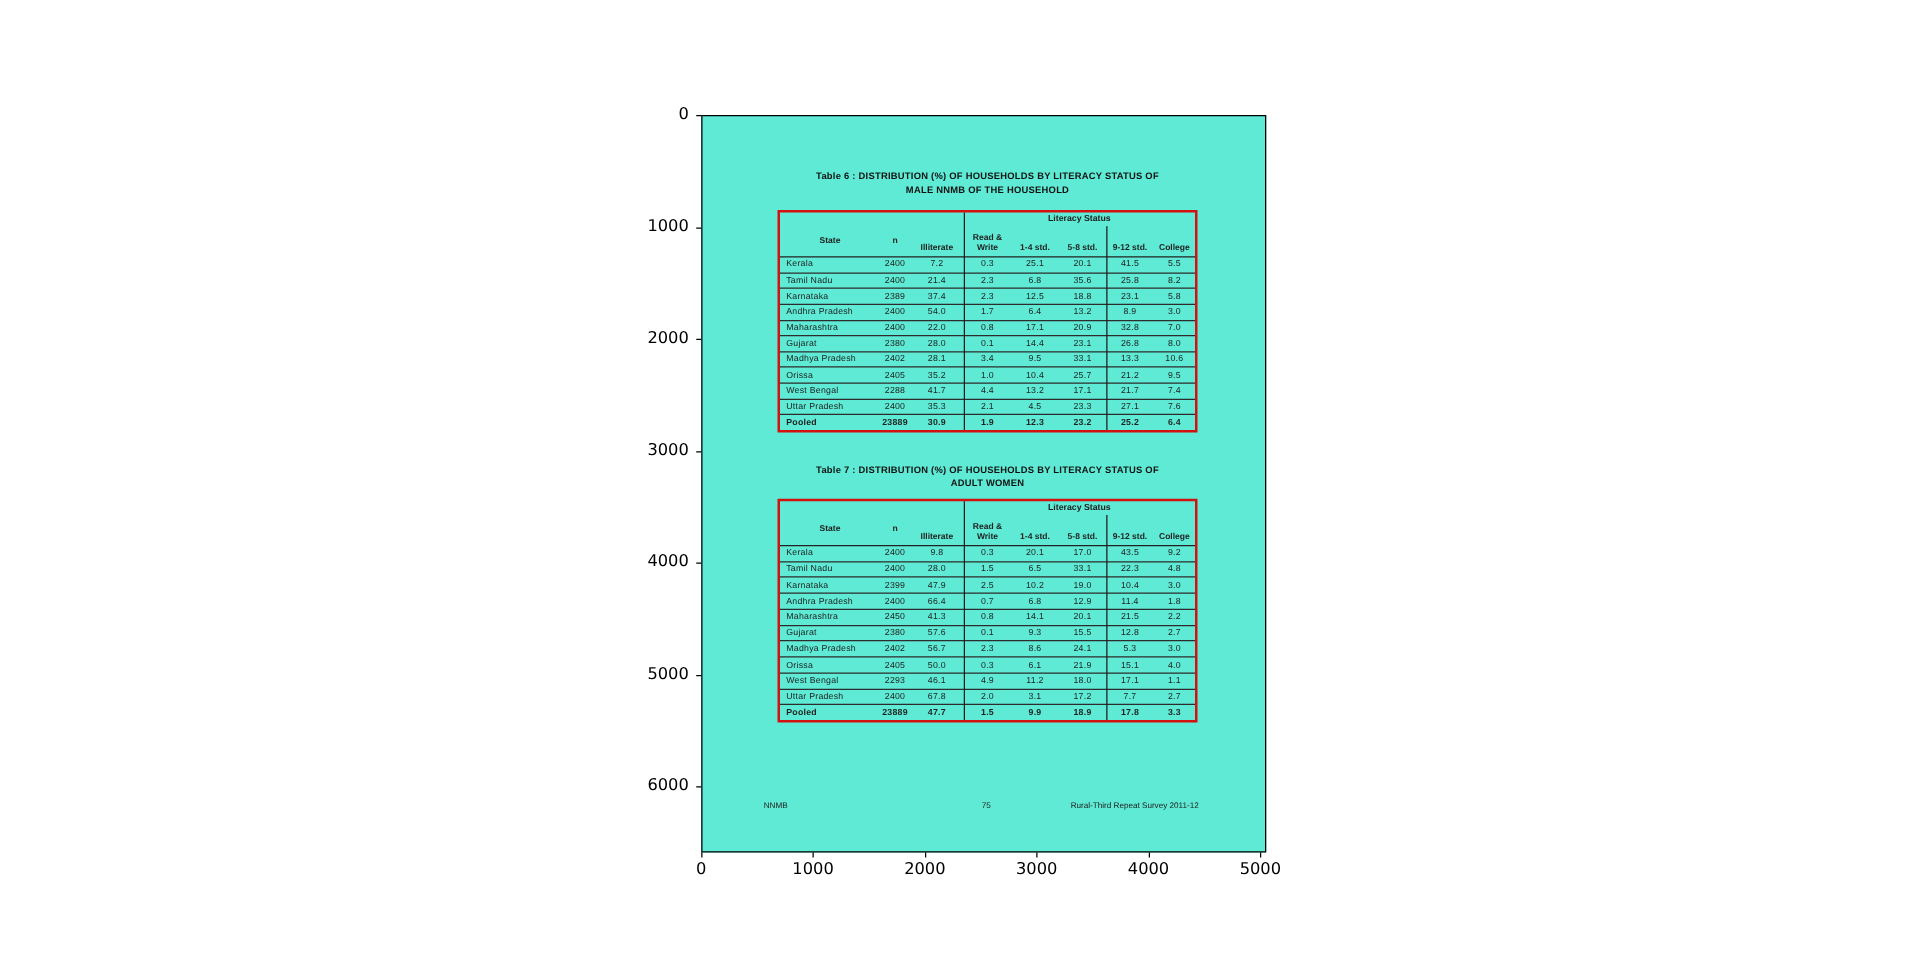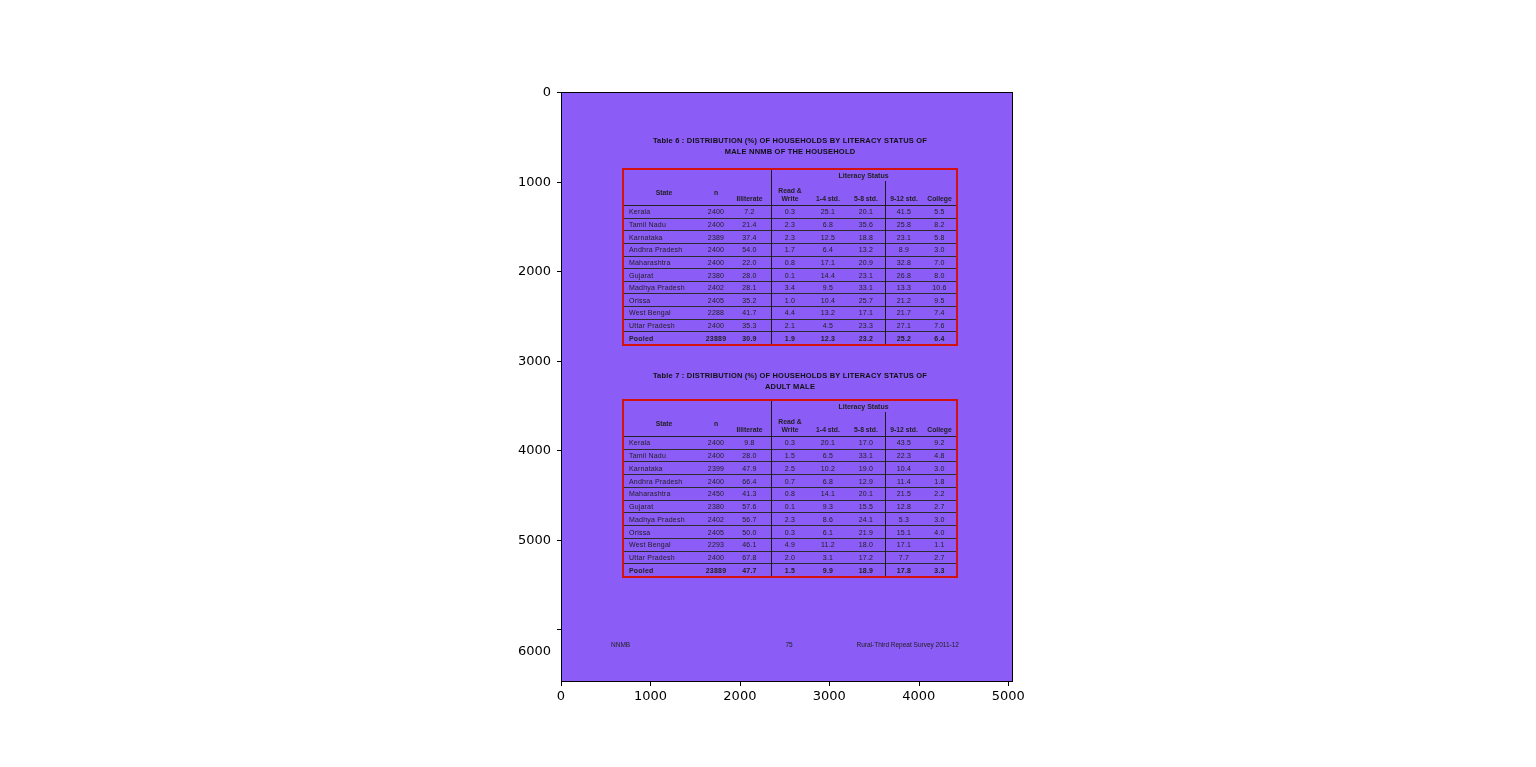--- a/index.html
+++ b/index.html
@@ -5,21 +5,21 @@
   :root { --red:#d41111; --ink:#1f1f1f; --line:#222; }
   * { box-sizing:border-box; }
   html,body { margin:0; padding:0; background:#ffffff; }
   body { width:1536px; height:767px; overflow:hidden; position:relative;
          font-family:"Liberation Sans", sans-serif; }
 
   .figure { position:absolute; left:0; top:0; width:1536px; height:767px; background:#fff; }
 
   
   .axes { position:absolute; left:561px; top:92px; width:452px; height:590px;
-          border:1px solid #000; background:#8b5cf6; }
+          border:1px solid #000; background:#5eead4; }
 
   
   .tickmark { position:absolute; background:#000; }
   .ticklabel { position:absolute; font-family:"DejaVu Sans", sans-serif; font-size:13px;
                color:#000; line-height:16px; }
   .xticklabel { width:64px; text-align:center; }
   .yticklabel { width:60px; text-align:right; }
 
   
   .page { position:absolute; left:0; top:0; right:0; bottom:0;
@@ -195,21 +195,21 @@
               <div class="cell">25.2</div>
               <div class="cell">6.4</div>
             </div>
           </div>
           <div class="vline" style="left: 147px; top: 0px;"></div>
           <div class="vline" style="left: 261px; top: 11px;"></div>
         </div>
 
       <div class="doc-title" style="top:278px;">
         <div>Table 7 : DISTRIBUTION (%) OF HOUSEHOLDS BY LITERACY STATUS OF</div>
-        <div>ADULT MALE</div>
+        <div>ADULT WOMEN</div>
       </div>
 
       <div class="red-table" id="table-1" style="top:306px; height:179px;">
           <div class="thead">
             <div class="group-label">Literacy Status</div>
             <div class="cols">
               <div class="hcell mid">State</div>
               <div class="hcell mid">n</div>
               <div class="hcell">Illiterate</div>
               <div class="hcell">Read &amp; Write</div>
@@ -363,15 +363,15 @@
       <div class="ticklabel yticklabel" style="left: 491px; top: 173.55px;">1000</div>
       <div class="tickmark" style="left: 557px; top: 271.1px; width: 4px; height: 1px;"></div>
       <div class="ticklabel yticklabel" style="left: 491px; top: 263.1px;">2000</div>
       <div class="tickmark" style="left: 557px; top: 360.65px; width: 4px; height: 1px;"></div>
       <div class="ticklabel yticklabel" style="left: 491px; top: 352.65px;">3000</div>
       <div class="tickmark" style="left: 557px; top: 450.2px; width: 4px; height: 1px;"></div>
       <div class="ticklabel yticklabel" style="left: 491px; top: 442.2px;">4000</div>
       <div class="tickmark" style="left: 557px; top: 539.75px; width: 4px; height: 1px;"></div>
       <div class="ticklabel yticklabel" style="left: 491px; top: 531.75px;">5000</div>
       <div class="tickmark" style="left: 557px; top: 629.3px; width: 4px; height: 1px;"></div>
-      <div class="ticklabel yticklabel" style="left: 491px; top: 621.3px; margin-top: 22px;">6000</div>
+      <div class="ticklabel yticklabel" style="left: 491px; top: 621.3px;">6000</div>
     </div>
 </div>
 
 </body></html>

